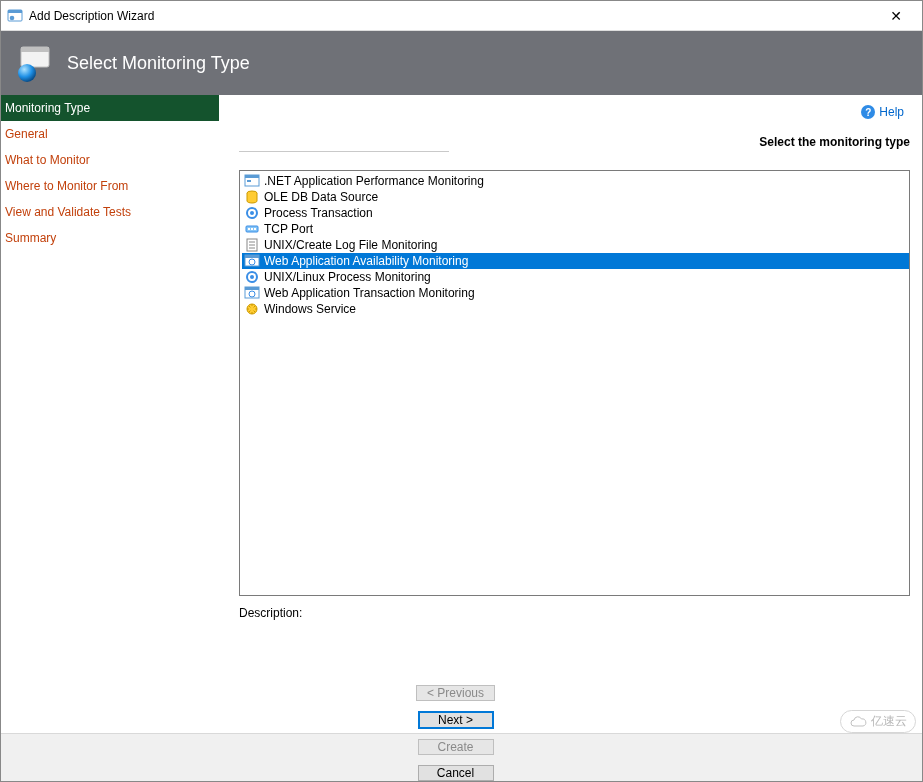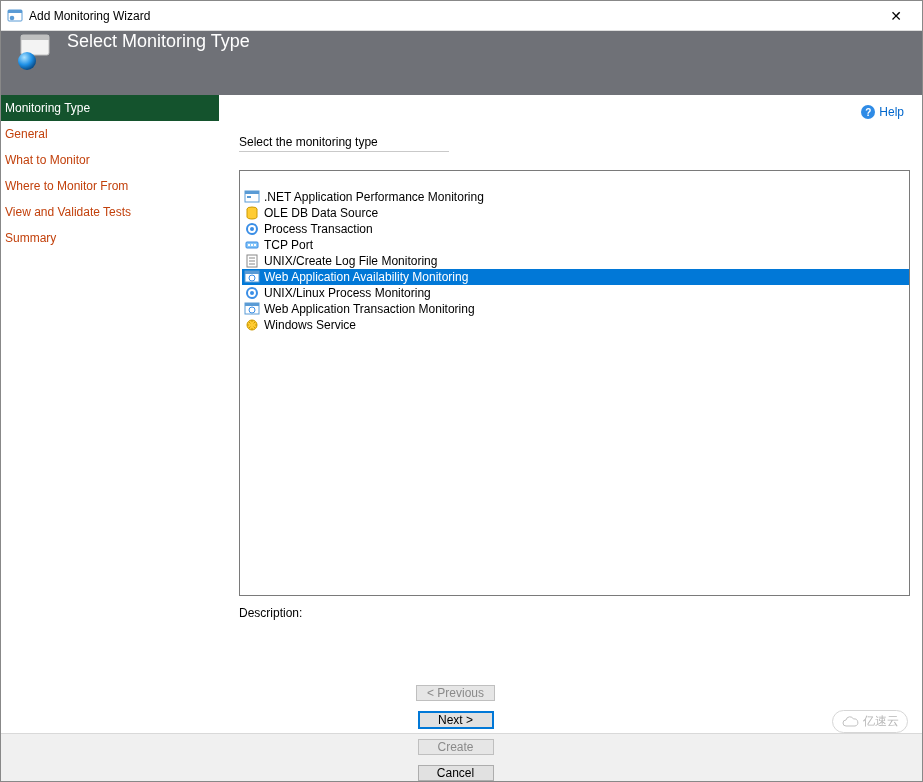--- a/index.html
+++ b/index.html
@@ -30,21 +30,21 @@
     width: 40px; height: 28px; display:flex; align-items:center; justify-content:center;
     font-size: 14px; cursor: pointer;
   }
 
   
   .banner {
     background: #6f7177;
     color: #fff;
     height: 64px;
     display: flex;
-    align-items: flex-start;
+    align-items: center;
     padding-left: 14px;
   }
   .banner .banner-icon {
     width: 40px; height: 40px; margin-right: 12px;
     display:flex; align-items:flex-end; justify-content:flex-start;
     position: relative;
   }
   .banner .banner-title { font-size: 18px; font-weight: 400; }
 
   
@@ -87,38 +87,39 @@
     gap: 4px;
   }
   .help-link .help-icon {
     width:14px; height:14px; border-radius:50%;
     background: #2e8be6; color:#fff;
     display:flex; align-items:center; justify-content:center;
     font-size:10px; font-weight:bold;
   }
 
   .section-label {
-    font-weight: 400;
+    font-weight: 700;
     font-size: 12px;
     margin-top: 26px;
     margin-bottom: 2px;
+    text-align: right;
   }
   .section-underline {
     height: 1px;
     background: #c9c9c9;
     width: 210px;
     margin-bottom: 18px;
   }
 
   .listbox {
     border: 1px solid #7a7a7a;
     width: 100%;
     height: 426px;
     overflow: auto;
-    padding: 18px 0 0 2px;
+    padding: 2px 0 0 2px;
     background: #fff;
   }
   .list-row {
     display: flex;
     align-items: center;
     height: 16px;
     padding: 0 2px;
     cursor: default;
   }
   .list-row .row-icon { width: 16px; height: 16px; margin-right: 4px; flex-shrink:0; }
@@ -157,21 +158,21 @@
     background: #e6e6e6;
     cursor: default;
   }
   .btn.default {
     border: 2px solid #0178d7;
   }
 
   
   .watermark {
     position: absolute;
-    right: 14px;
+    right: 6px;
     bottom: 48px;
     opacity: 0.6;
     font-size: 12px;
     color: #888;
     display: flex;
     align-items: center;
     gap: 4px;
     pointer-events: none;
   }
   .watermark-badge {
@@ -189,21 +190,21 @@
 <body>
 
 <div class="titlebar">
   <span class="app-icon">
     <svg width="16" height="16" viewBox="0 0 16 16">
       <rect x="1" y="2" width="14" height="11" rx="1" fill="#fff" stroke="#5a9bd5"></rect>
       <rect x="1" y="2" width="14" height="3" fill="#5a9bd5"></rect>
       <circle cx="5" cy="10" r="2.3" fill="#5a9bd5"></circle>
     </svg>
   </span>
-  <span class="title">Add Monitoring Wizard</span>
+  <span class="title">Add Description Wizard</span>
   <div class="close">
     <span>✕</span>
   </div>
 </div>
 
 <div class="banner">
   <span class="banner-icon">
     <svg width="40" height="40" viewBox="0 0 40 40">
       <rect x="6" y="4" width="28" height="20" rx="2" fill="#f3f3f3" stroke="#c0c0c0"></rect>
       <rect x="6" y="4" width="28" height="5" fill="#c0c0c0"></rect>

